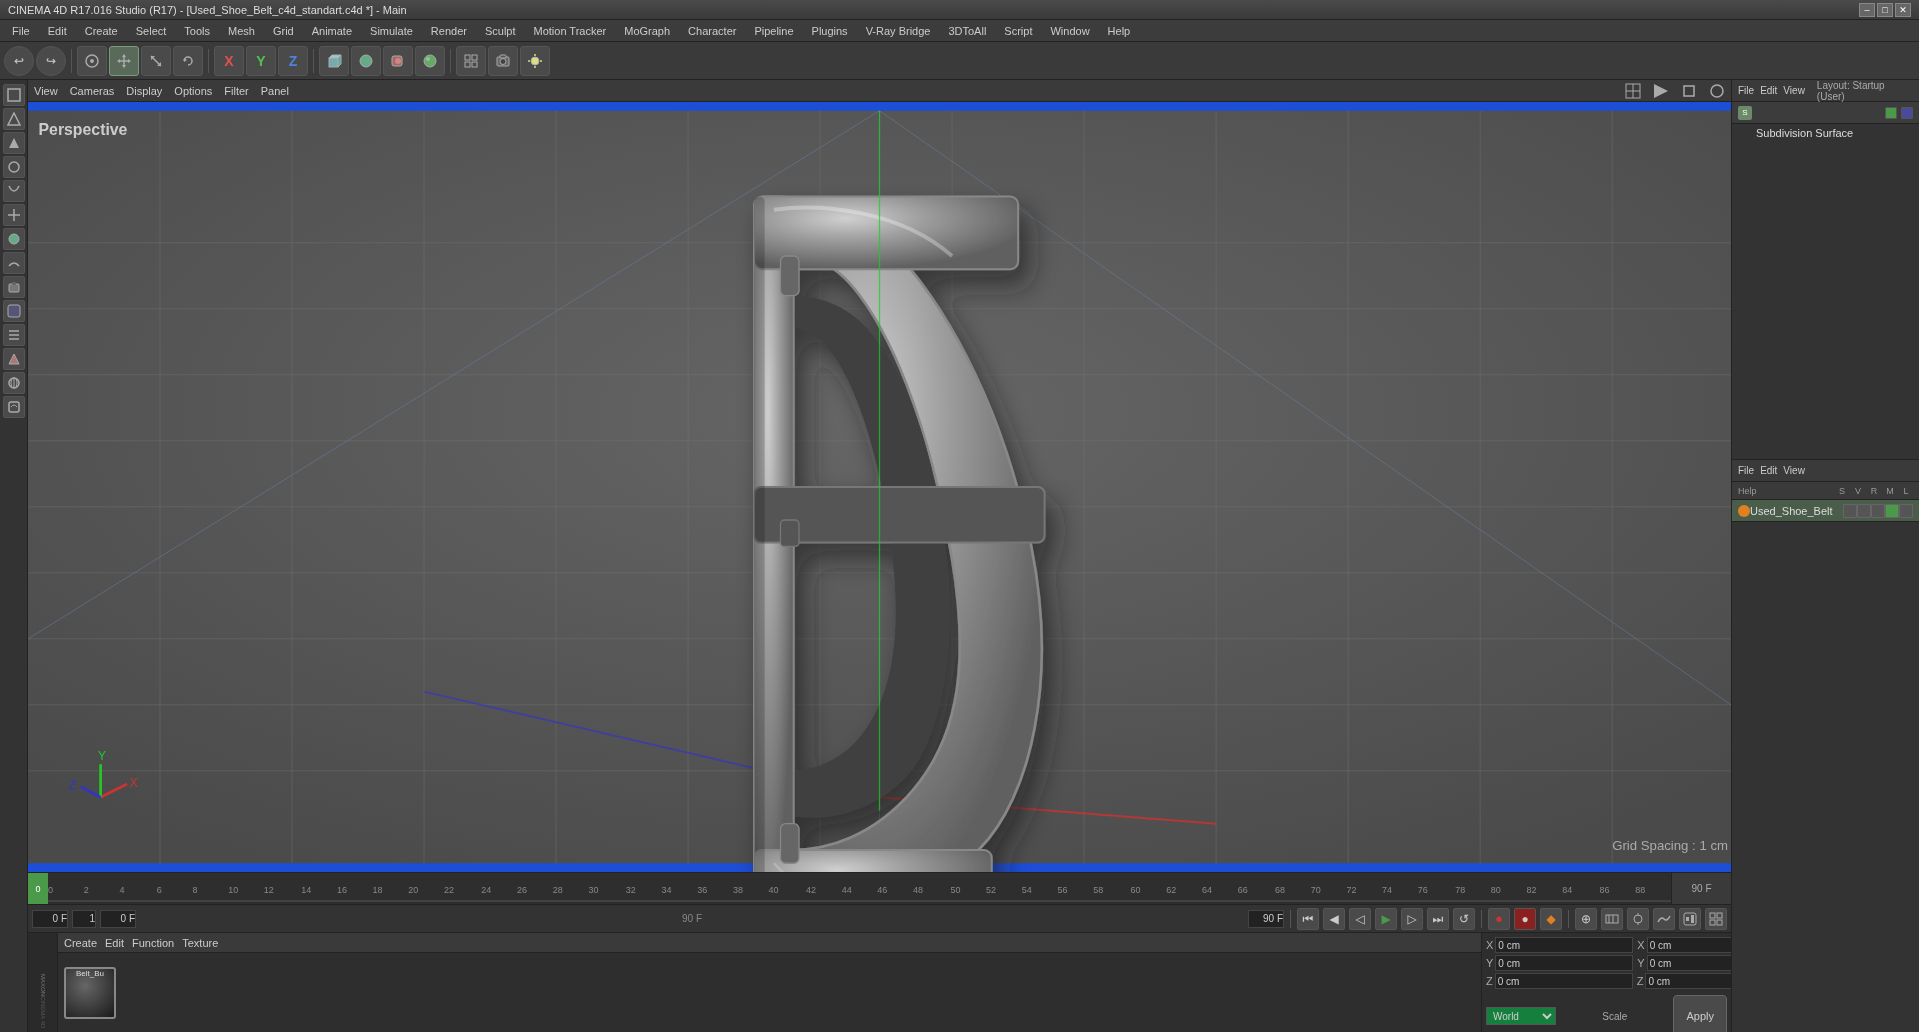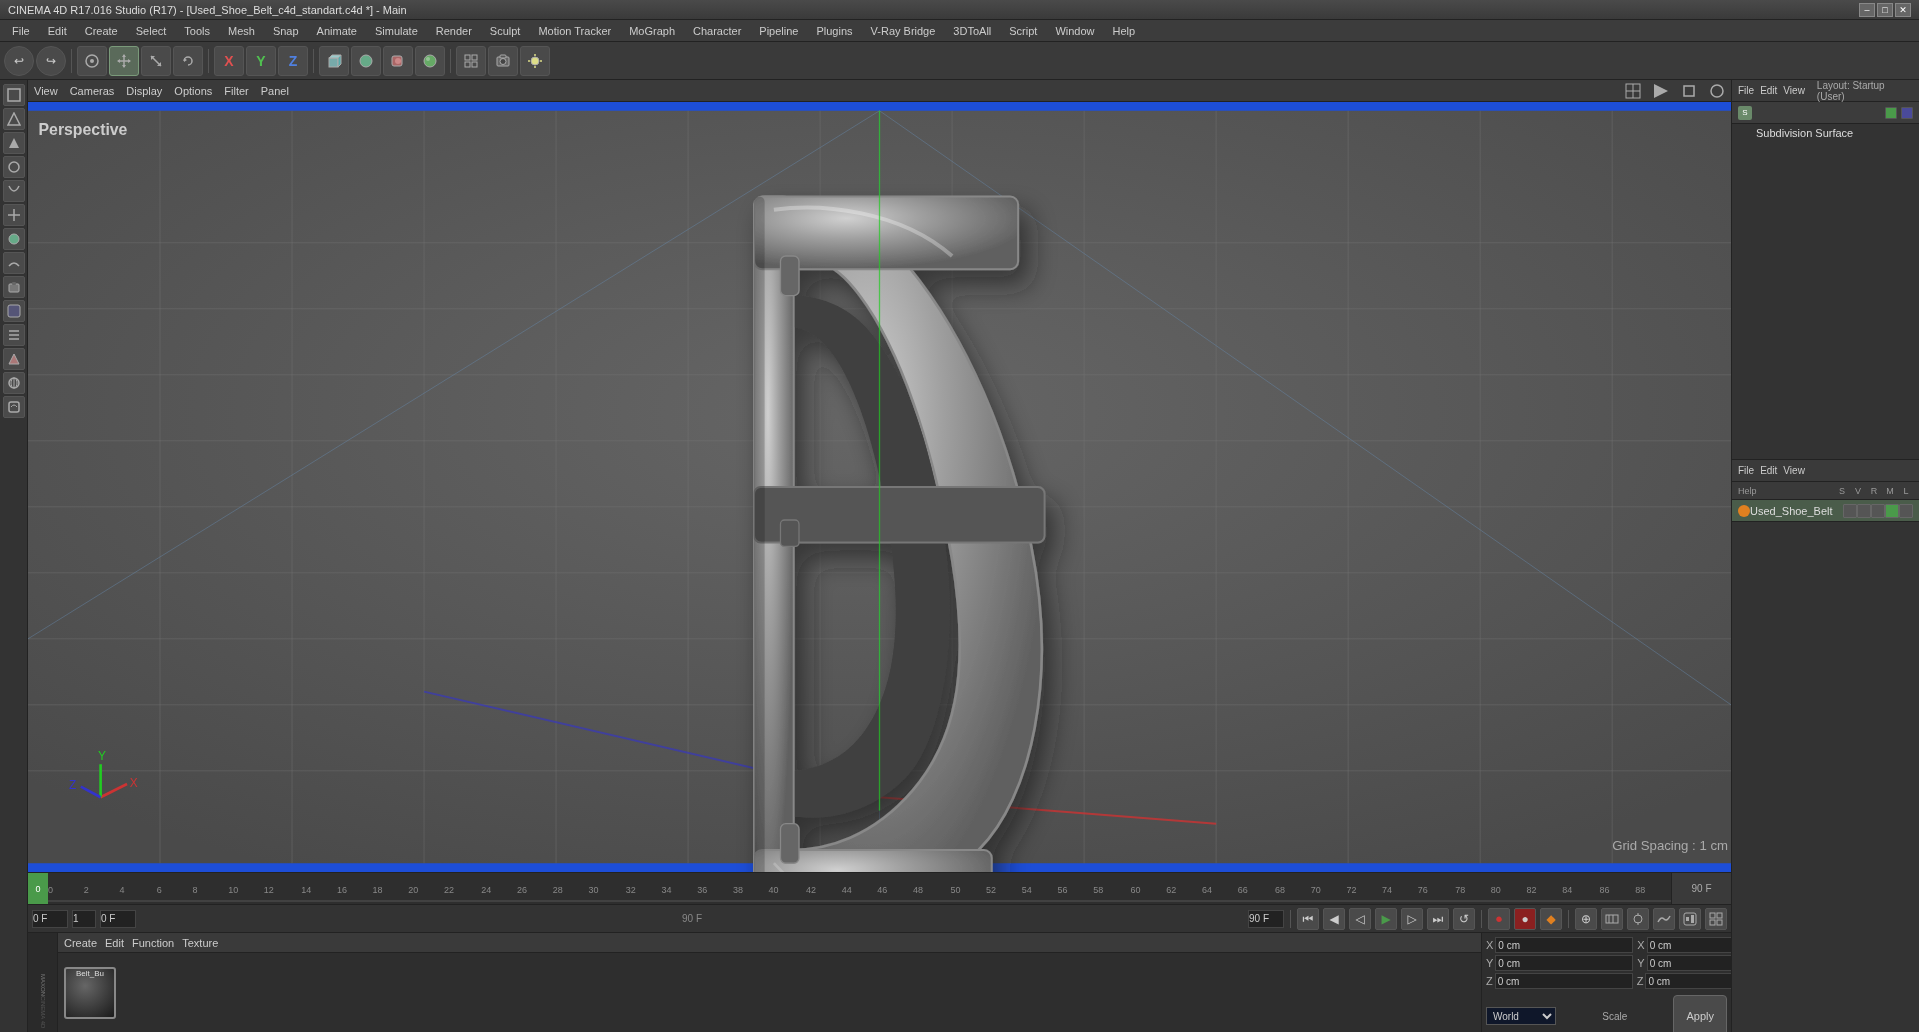--- a/index.html
+++ b/index.html
@@ -202,21 +202,21 @@
       padding: 0 4px;
       gap: 4px;
     }
     .transport-input {
       width: 36px;
       height: 18px;
       background: #222;
       border: 1px solid #444;
       color: #ccc;
       font-size: 10px;
-      text-align: left;
+      text-align: right;
     }
     .transport-btn {
       width: 22px;
       height: 22px;
       background: #4a4a4a;
       border: 1px solid #555;
       border-radius: 2px;
       display: flex;
       align-items: center;
       justify-content: center;
@@ -438,21 +438,21 @@
     }
     #coords-footer {
       display: flex;
       align-items: center;
       justify-content: space-between;
       margin-top: 4px;
     }
     #coords-world-dropdown {
       width: 70px;
       height: 18px;
-      background: #0f172a;
+      background: #15803d;
       border: 1px solid #555;
       color: #ccc;
       font-size: 10px;
       padding: 0 2px;
     }
     #coords-apply-btn {
       padding: 14px 12px;
       background: #4a4a4a;
       border: 1px solid #666;
       color: #ccc;
@@ -517,21 +517,21 @@
   </div>
 </div>
 
 <div id="menu-bar">
     <div class="menu-item">File</div>
     <div class="menu-item">Edit</div>
     <div class="menu-item">Create</div>
     <div class="menu-item">Select</div>
     <div class="menu-item">Tools</div>
     <div class="menu-item">Mesh</div>
-    <div class="menu-item">Snap</div>
+    <div class="menu-item">Grid</div>
     <div class="menu-item">Animate</div>
     <div class="menu-item">Simulate</div>
     <div class="menu-item">Render</div>
     <div class="menu-item">Sculpt</div>
     <div class="menu-item">Motion Tracker</div>
     <div class="menu-item">MoGraph</div>
     <div class="menu-item">Character</div>
     <div class="menu-item">Pipeline</div>
     <div class="menu-item">Plugins</div>
     <div class="menu-item">V-Ray Bridge</div>

